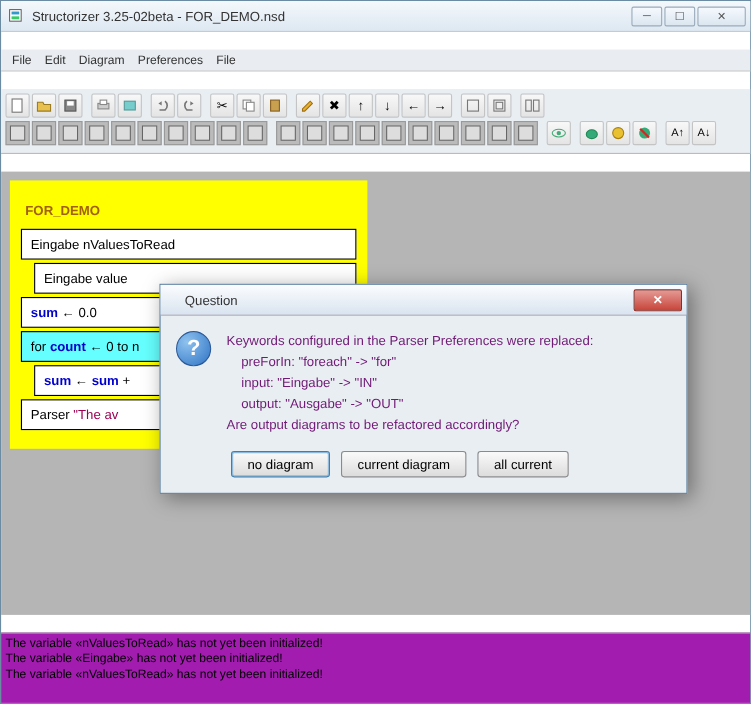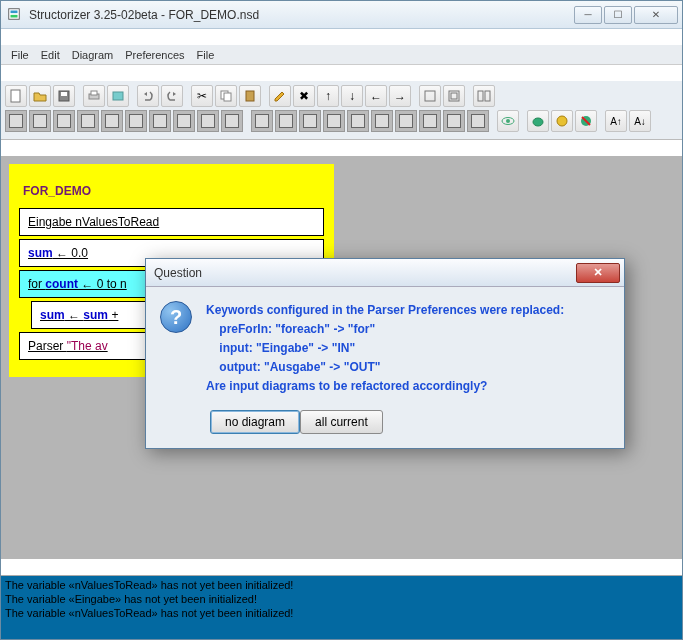--- a/index.html
+++ b/index.html
@@ -19,37 +19,37 @@
 
 .toolbars { background: #e9eef3; border-bottom: 1px solid #bbb; padding: 4px; }
 .tool-row { display: flex; gap: 2px; margin-bottom: 3px; flex-wrap: wrap; align-items: center; }
 .tool-btn { width: 22px; height: 22px; border: 1px solid #c4c4c4; background: linear-gradient(#f8f8f8,#e4e4e4); border-radius: 2px; display: flex; align-items: center; justify-content: center; font-size: 12px; cursor: pointer; }
 .tool-sep { width: 4px; }
 .struct-btn { width: 22px; height: 22px; border: 1px solid #999; background: #bbb; display:flex; align-items:center; justify-content:center; }
 .struct-inner { width: 14px; height: 14px; border: 1px solid #666; background: #ddd; }
 
 .workspace { flex: 1; background: #b5b5b5; position: relative; overflow: hidden; }
 .diagram { position: absolute; left: 8px; top: 8px; width: 325px; background: #ffff00; padding: 14px 10px 14px 10px; }
-.diag-title { font-size: 12px; font-weight: bold; padding: 6px 4px 10px 4px; color: #701a75; }
-.diag-box { background: #fff; border: 1px solid #000; margin: 0 0 3px 0; font-size: 12px; color: #000; padding: 6px 8px; text-decoration: underline; }
+.diag-title { font-size: 12px; font-weight: bold; padding: 6px 4px 10px 4px; color: #a16207; }
+.diag-box { background: #fff; border: 1px solid #000; margin: 0 0 3px 0; font-size: 12px; color: #000; padding: 6px 8px; }
 .diag-cyan { background: #66ffff; }
 .diag-inner { margin-left: 12px; }
 .kw { color: #0000cc; font-weight: bold; }
 .str { color: #9b0052; }
 
-.status-area { height: 64px; background: #0369a1; border-top: 1px solid #aaa; font-size: 11px; padding: 2px 4px; overflow: hidden; line-height: 14px; }
+.status-area { height: 64px; background: #a21caf; border-top: 1px solid #aaa; font-size: 11px; padding: 2px 4px; overflow: hidden; line-height: 14px; }
 
 .dialog-backdrop { position: absolute; left: 145px; top: 258px; width: 480px; border: 1px solid #5b7fa0; box-shadow: 4px 4px 18px rgba(0,0,0,0.4); background: #e9eef3; }
-.dlg-title { height: 28px; background: linear-gradient(#fbfcfe,#d9e4f0); display: flex; align-items: center; border-bottom: 1px solid #aab; padding-left: 8px; font-size: 12px; color: #333; }
+.dlg-title { height: 28px; background: linear-gradient(#fbfcfe,#d9e4f0); display: flex; align-items: center; border-bottom: 1px solid #aab; padding-left: 22px; font-size: 12px; color: #333; }
 .dlg-close { margin-left: auto; width: 44px; height: 20px; margin-right: 4px; border-radius: 2px; background: linear-gradient(#e49a94,#c8453a); border:1px solid #8b2b22; display:flex; align-items:center; justify-content:center; color:#fff; font-size:11px; cursor:pointer; font-weight:bold;}
 .dlg-body { padding: 14px 18px 14px 14px; display: flex; gap: 14px; }
 .dlg-icon { width: 32px; height: 32px; border-radius: 50%; background: radial-gradient(circle at 30% 30%, #8fc3ef, #2f73c4); display:flex; align-items:center; justify-content:center; color:#fff; font-size:20px; font-weight:bold; border:1px solid #2a5a99; flex-shrink:0; }
-.dlg-text { font-size: 12px; color: #1d4ed8; line-height: 19px; font-weight: bold; }
+.dlg-text { font-size: 12px; color: #701a75; line-height: 19px; }
 .dlg-text div { white-space: pre; }
-.dlg-btns { display: flex; padding: 0 0 14px 64px; }
+.dlg-btns { display: flex; gap: 10px; padding: 0 0 14px 64px; }
 .dlg-btn { padding: 4px 14px; font-size: 12px; border: 1px solid #8a8a8a; border-radius: 3px; background: linear-gradient(#fafafa,#dcdcdc); cursor: pointer; }
 .dlg-btn.focus { border: 1px solid #3c7fb1; box-shadow: 0 0 0 1px #89b7dd inset; }
 
 svg.ico { width:14px; height:14px; }
 </style>
 </head>
 <body>
 
 <div class="window">
 
@@ -253,20 +253,23 @@
       <div class="tool-sep"></div>
       <div class="tool-btn" style="font-size:10px;">A↑</div>
       <div class="tool-btn" style="font-size:10px;">A↓</div>
     </div>
   </div>
 
   <div class="workspace">
     <div class="diagram">
       <div class="diag-title">FOR_DEMO</div>
       <div class="diag-box"><span>Eingabe nValuesToRead</span></div>
+      <div class="diag-inner">
+          <div class="diag-box"><span>Eingabe value</span></div>
+        </div>
       <div class="diag-box"><span class="kw">sum</span><span> ← 0.0</span></div>
       <div class="diag-box diag-cyan">
         <span>for </span><span class="kw">count</span><span> ← 0 to n</span>
       </div>
       <div class="diag-inner">
           <div class="diag-box"><span class="kw">sum</span><span> ← </span><span class="kw">sum</span><span> +</span></div>
         </div>
       <div class="diag-box"><span>Parser </span><span class="str">"The av</span></div>
     </div>
   </div>
@@ -284,20 +287,21 @@
     <span>Question</span>
     <div class="dlg-close">✕</div>
   </div>
   <div class="dlg-body">
     <div class="dlg-icon">?</div>
     <div class="dlg-text">
       <div>Keywords configured in the Parser Preferences were replaced:</div>
       <div>    preForIn: "foreach" -&gt; "for"</div>
       <div>    input: "Eingabe" -&gt; "IN"</div>
       <div>    output: "Ausgabe" -&gt; "OUT"</div>
-      <div>Are input diagrams to be refactored accordingly?</div>
+      <div>Are output diagrams to be refactored accordingly?</div>
     </div>
   </div>
   <div class="dlg-btns">
     <button class="dlg-btn focus">no diagram</button>
+    <button class="dlg-btn">current diagram</button>
     <button class="dlg-btn">all current</button>
   </div>
 </div>
 
 </body></html>

